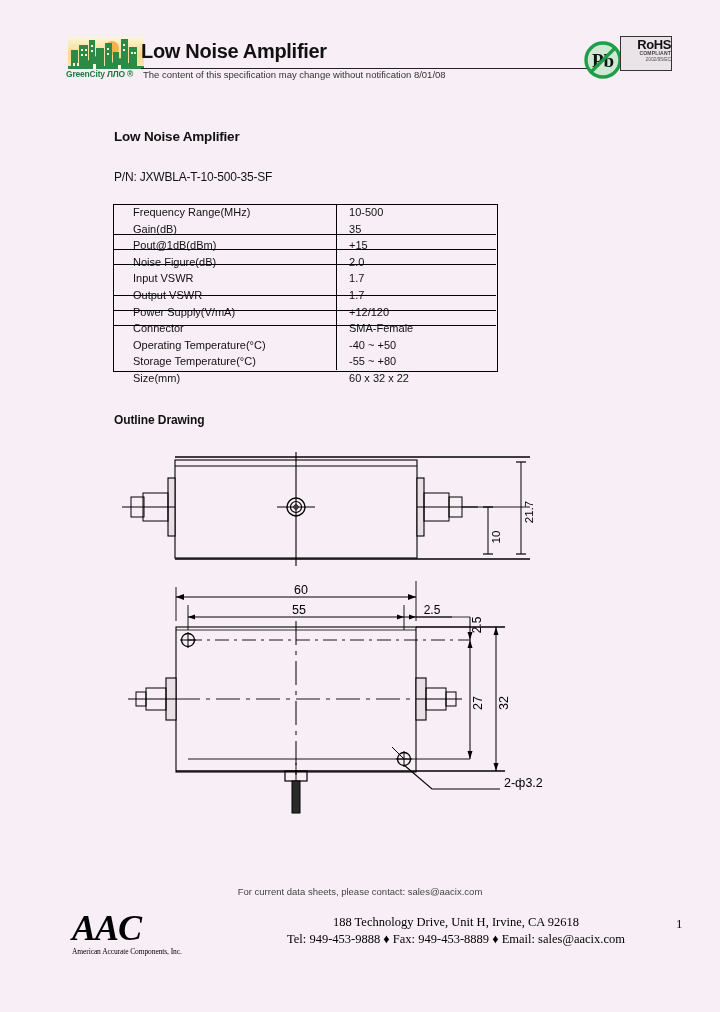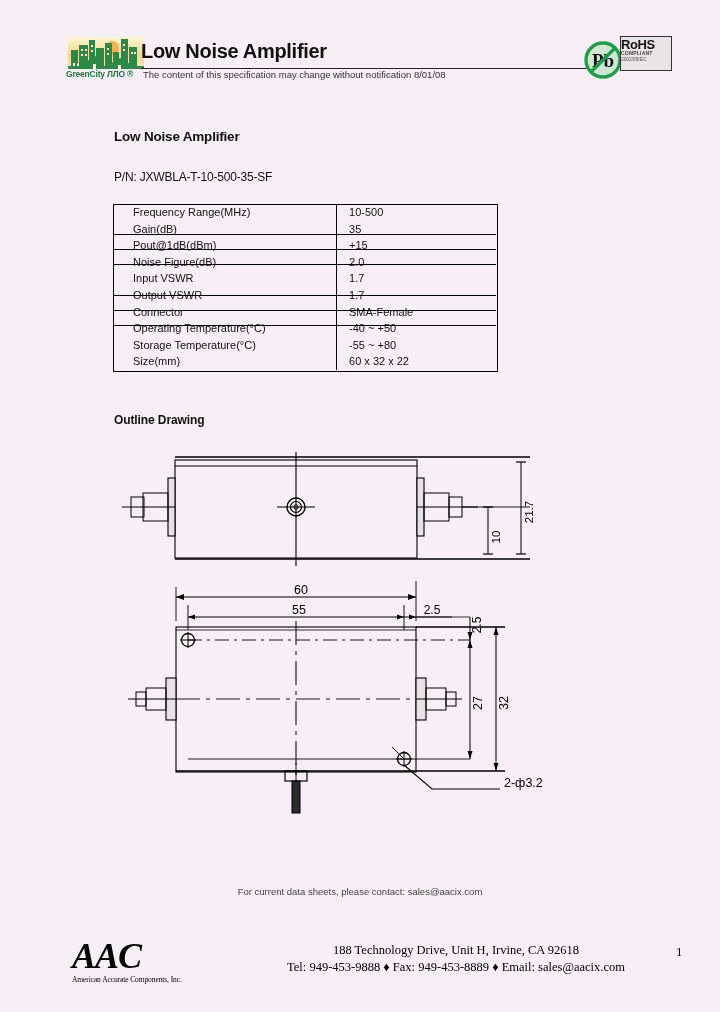--- a/index.html
+++ b/index.html
@@ -42,21 +42,21 @@
     font-size: 9.5px; color: #333; white-space: nowrap;
   }
   #pb-mark {
     position: absolute; left: 583px; top: 40px;
     width: 40px; height: 40px;
   }
   #rohs-badge {
     position: absolute; left: 620px; top: 36px;
     width: 50px; height: 33px;
     border: 1.4px solid #333; background: #eae4e8;
-    text-align: left; line-height: 1;
+    text-align: right; line-height: 1;
   }
   #rohs-badge .rohs-main {
     display: block; font-size: 13px; font-weight: bold;
     color: #111; margin-top: 1px; letter-spacing: -0.4px;
   }
   #rohs-badge .rohs-sub {
     display: block; font-size: 5px; font-weight: bold;
     color: #444; letter-spacing: 0.2px; margin-top: 0px;
   }
   #rohs-badge .rohs-ec {
@@ -115,21 +115,21 @@
 
   
   #drawing-side { position: absolute; left: 0px; top: 440px; }
   #drawing-top  { position: absolute; left: 0px; top: 575px; }
 
   
   #contact-note {
     position: absolute; left: 0; top: 886px; width: 720px;
     text-align: center; font-size: 9.5px; color: #444;
   }
-  #footer { position: absolute; left: 0; top: 930px; width: 624px; height: 70px; }
+  #footer { position: absolute; left: 0; top: 902px; width: 624px; height: 70px; }
   #footer-logo {
     position: absolute; left: 72px; top: 8px;
     width: 150px;
   }
   #footer-logo .aac-word {
     font-family: "Liberation Serif", serif;
     font-size: 36px; font-weight: bold; font-style: italic;
     letter-spacing: -1px; color: #000; line-height: 1;
   }
   #footer-logo .aac-sub {
@@ -239,20 +239,24 @@
       </tr>
       <tr>
         <td class="c-label">Input VSWR</td>
         <td class="c-value">1.7</td>
       </tr>
       <tr>
         <td class="c-label">Output VSWR</td>
         <td class="c-value">1.7</td>
       </tr>
       <tr>
+        <td class="c-label">Power Supply(V/mA)</td>
+        <td class="c-value">+12/120</td>
+      </tr>
+      <tr>
         <td class="c-label">Connector</td>
         <td class="c-value">SMA-Female</td>
       </tr>
       <tr>
         <td class="c-label">Operating Temperature(°C)</td>
         <td class="c-value">-40 ~ +50</td>
       </tr>
       <tr>
         <td class="c-label">Storage Temperature(°C)</td>
         <td class="c-value">-55 ~ +80</td>

